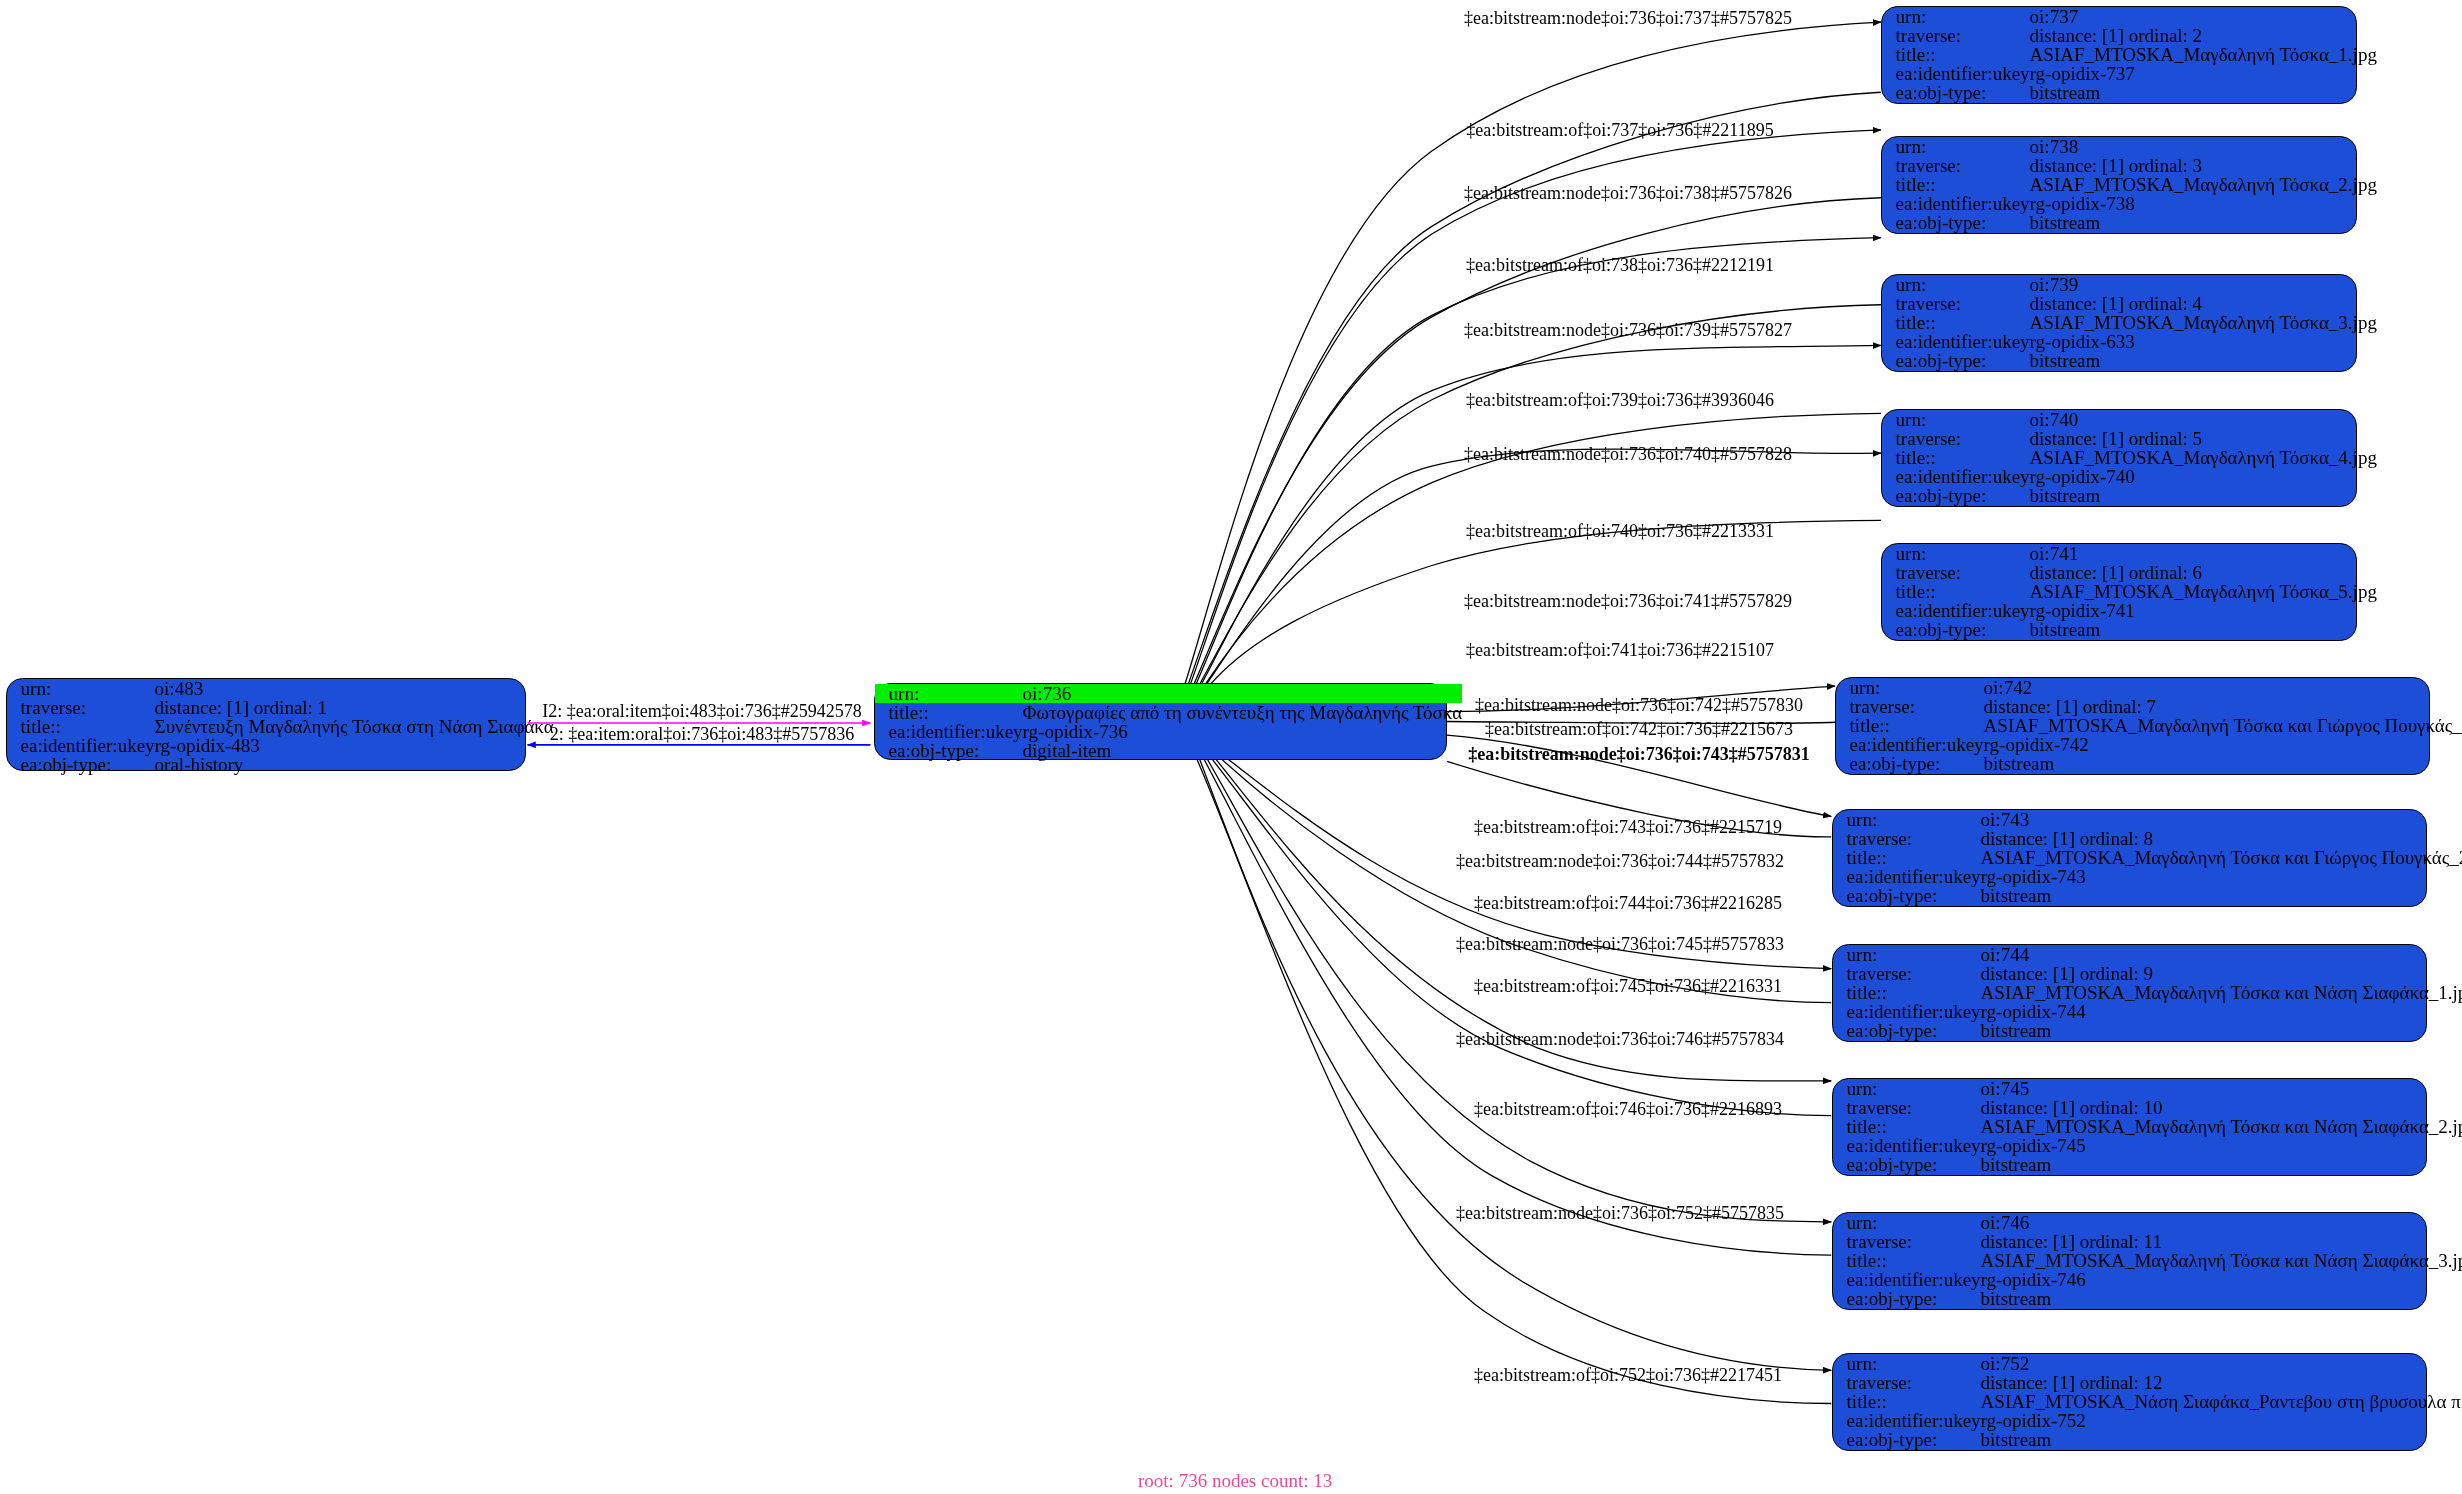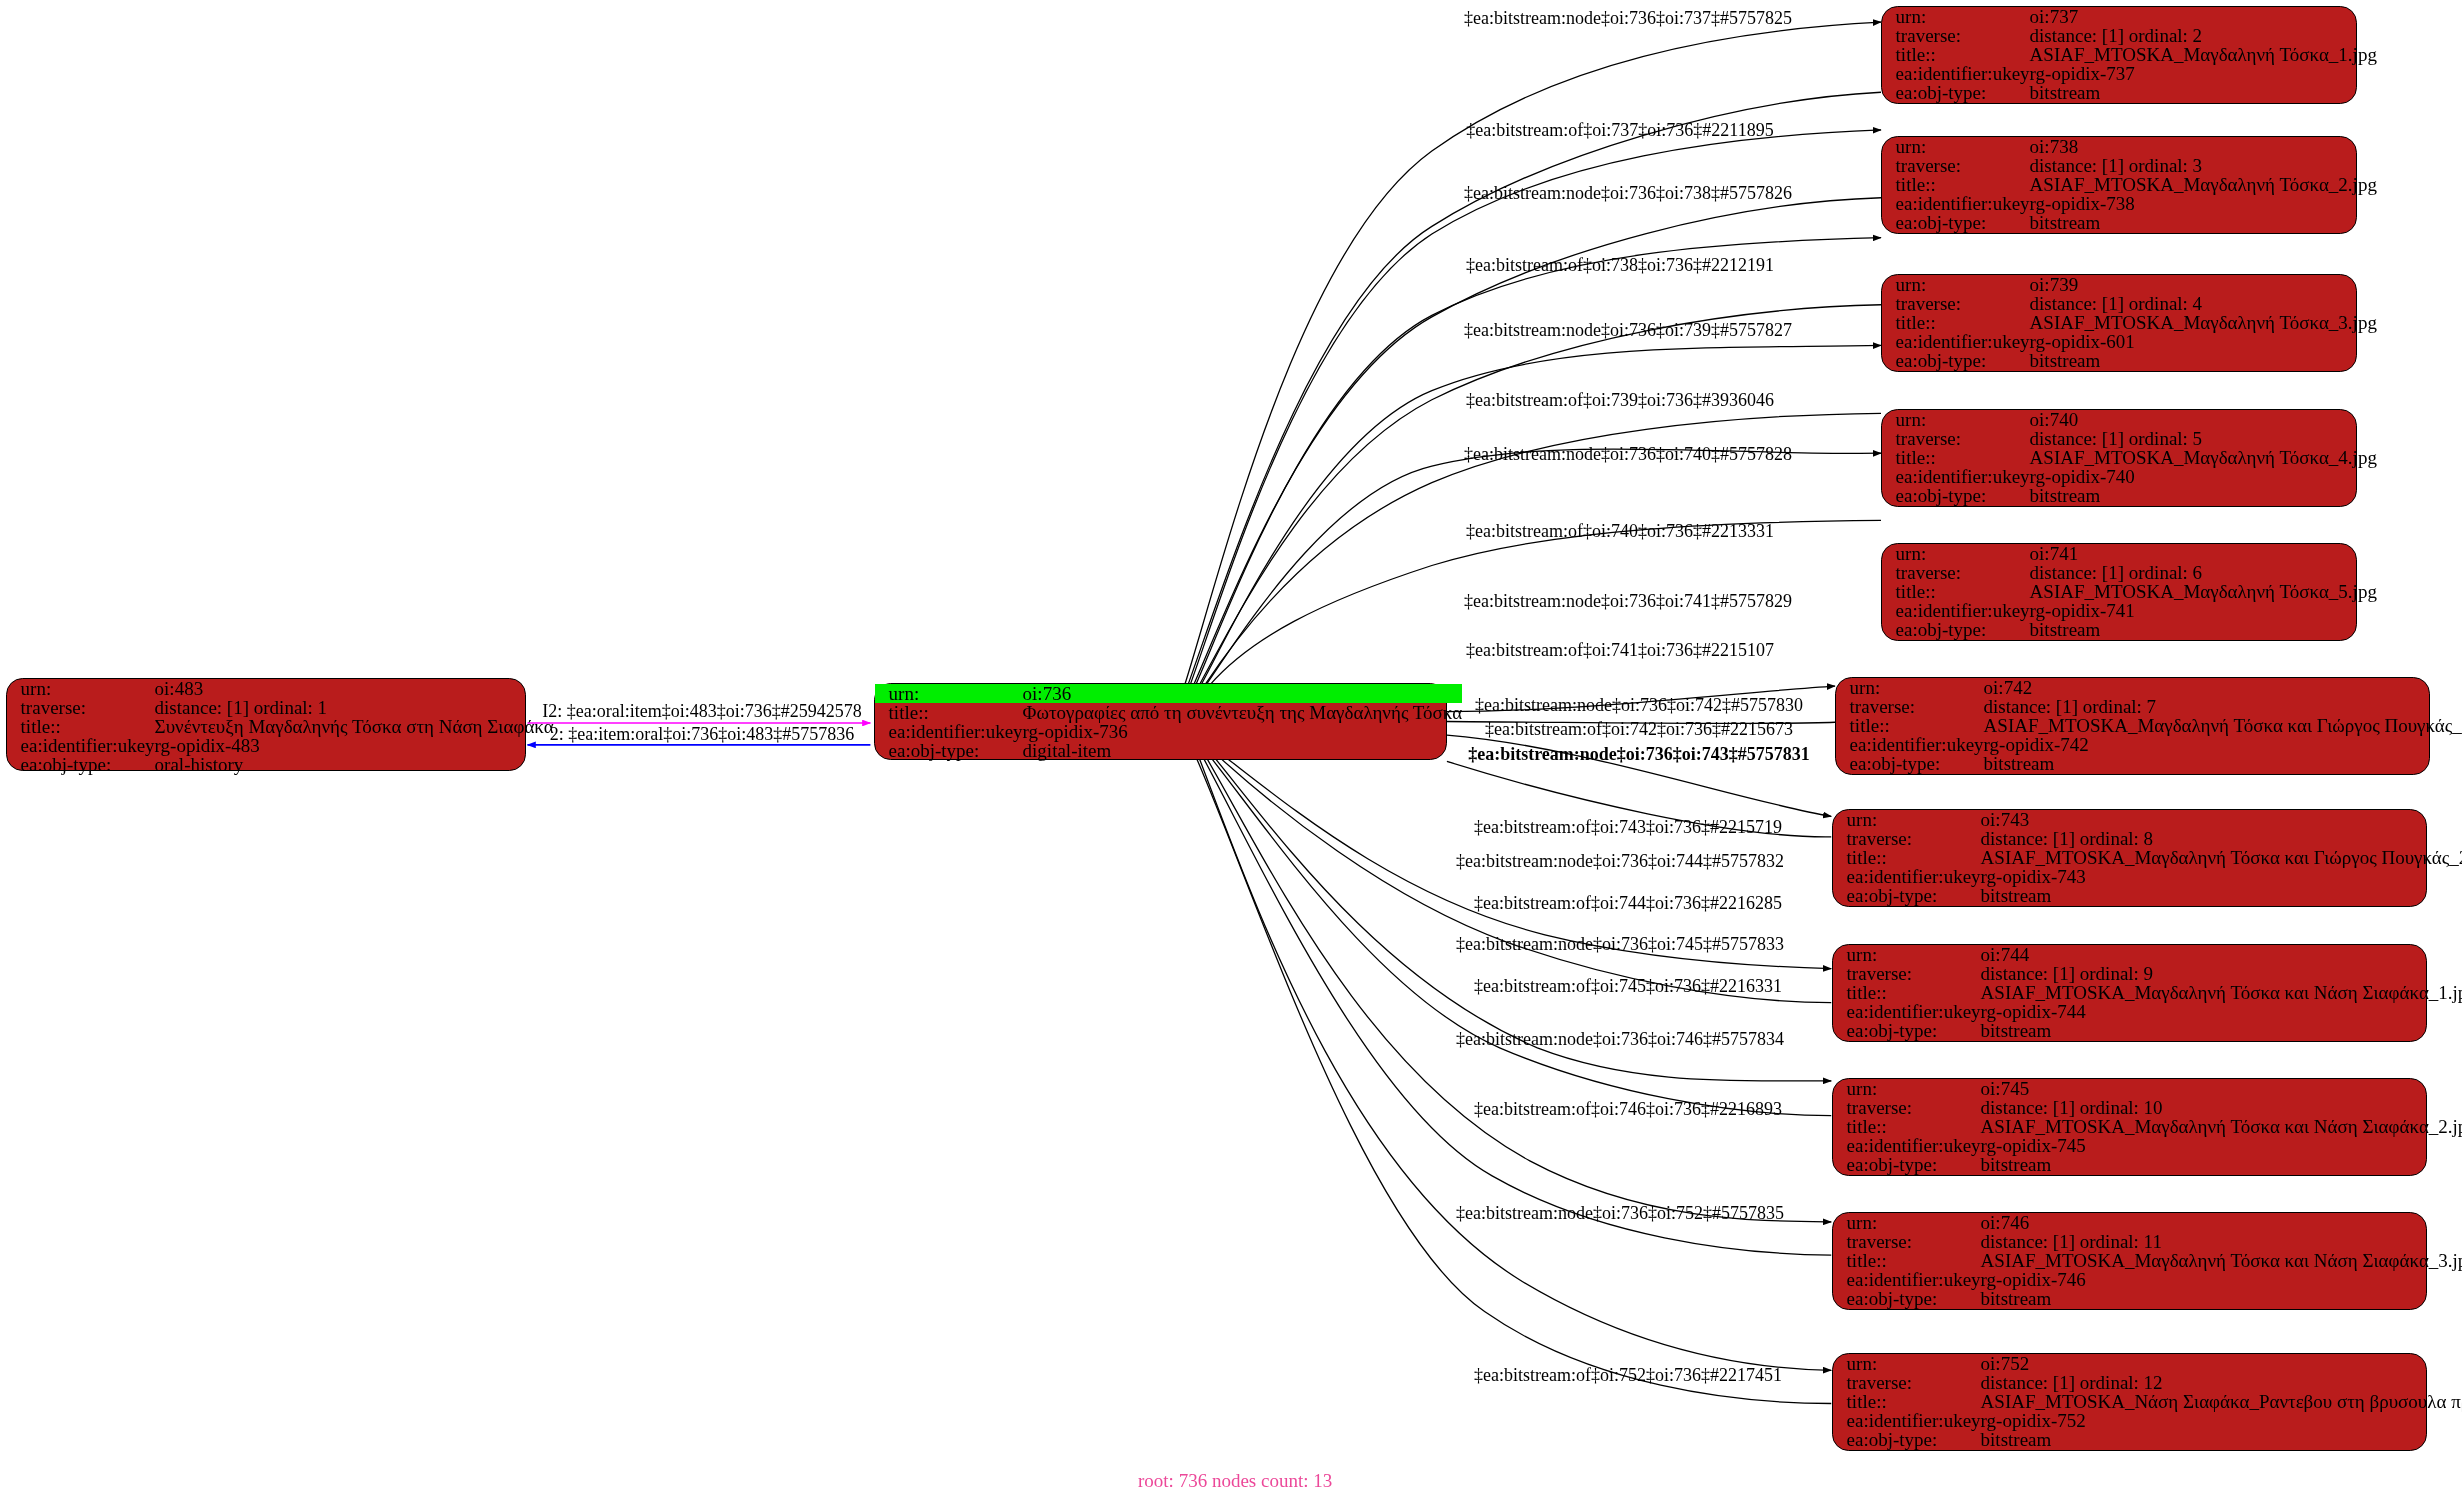--- a/index.html
+++ b/index.html
@@ -1,20 +1,20 @@
 <!DOCTYPE html>
 <html style="font-size:12px"><head>
 <meta charset="utf-8">
 <style>
   html,body{margin:0;padding:0;background:#ffffff;}
   body{font-family:"Liberation Serif",serif;}
   #canvas{position:relative;width:2462px;height:1495px;background:#fff;overflow:hidden;}
   #edges{position:absolute;left:0;top:0;width:2462px;height:1495px;pointer-events:none;}
 
-  .node{position:absolute;box-sizing:border-box;border:1.2px solid #000;border-radius:16.6px;background:#b91c1c;}
+  .node{position:absolute;box-sizing:border-box;border:1.2px solid #000;border-radius:16.6px;background:#1d4ed8;}
   .rows{display:table;width:100%;border-collapse:collapse;}
   .row{display:table-row;}
   .k,.v{display:table-cell;white-space:nowrap;font-size:19px;line-height:1.0;color:#000;padding:0;}
   .k{padding-left:13.6px;width:148px;}
   .v{padding-left:0px;}
   .row.hl .k,.row.hl .v{background:#00ee00;}
   .row.hl .k{padding-left:13.6px;}
 
   .elabel{position:absolute;font-size:18px;white-space:nowrap;color:#000;line-height:1;}
   .elabel.c{transform:translateX(-50%);}
@@ -185,21 +185,21 @@
       <div class="row">
           <span class="k">traverse:</span>
           <span class="v">distance: [1]      ordinal: 4</span>
         </div>
       <div class="row">
           <span class="k">title::</span>
           <span class="v">ASIAF_MTOSKA_Μαγδαληνή Τόσκα_3.jpg</span>
         </div>
       <div class="row">
           <span class="k">ea:identifier:ukey</span>
-          <span class="v">rg-opidix-601</span>
+          <span class="v">rg-opidix-633</span>
         </div>
       <div class="row">
           <span class="k">ea:obj-type:</span>
           <span class="v">bitstream</span>
         </div>
     </div>
   </div>
 
   <div class="node" style="left:1881px;top:409px;width:476px;height:98px;">
     <div class="rows">

